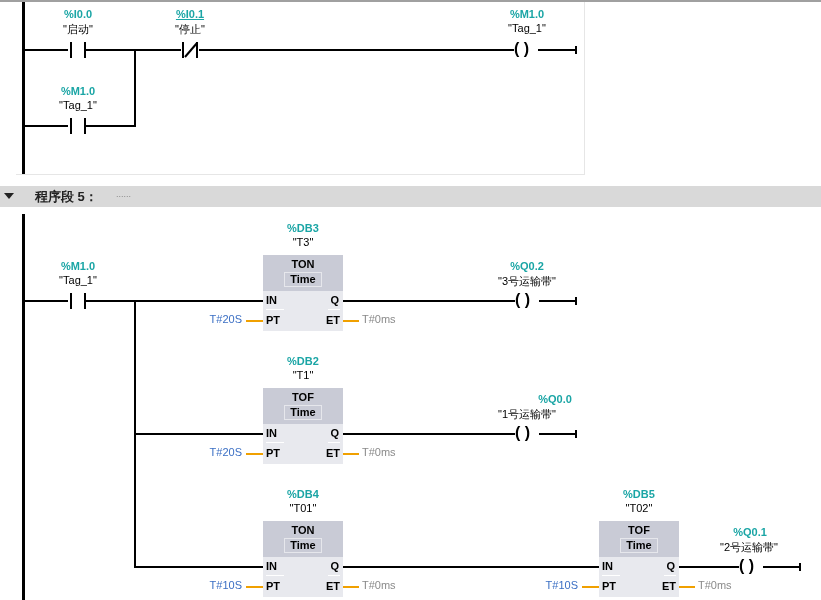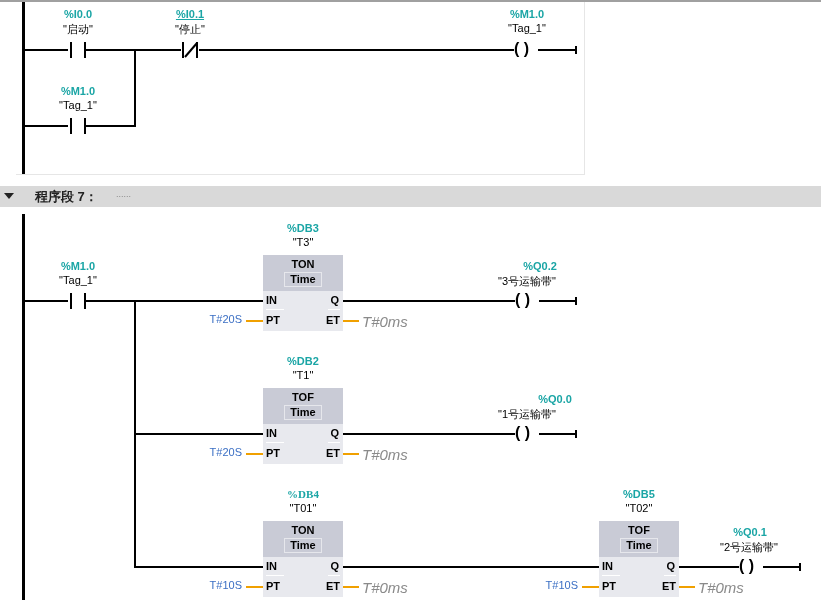--- a/index.html
+++ b/index.html
@@ -24,21 +24,21 @@
   .net-header .comment { position:absolute; left:116px; top:3px; font-size:9px; color:#888; }
   .block { width:80px; height:76px; background:#e8e9ee; }
   .block .head { position:absolute; left:0; top:0; width:80px; height:36px; background:#c9cbd6; }
   .block .type { position:absolute; left:0; top:3px; width:80px; text-align:center; font-size:11px; font-weight:bold; color:#000; }
   .block .timebox { position:absolute; left:21px; top:17px; width:38px; height:15px; border:1px solid #e6e7ec; box-sizing:border-box;
         font-size:11px; font-weight:bold; color:#000; text-align:center; line-height:13px; }
   .block .pin { position:absolute; font-size:11px; font-weight:bold; color:#000; }
   .block .pinsep { position:absolute; height:1px; background:#fff; }
   .orange { background:#f0a000; height:2px; }
   .param-in { color:#3b6fc4; font-size:11px; text-align:right; white-space:nowrap; }
-  .param-out { color:#8a8a8a; font-size:15px; white-space:nowrap;font-style:italic; }
+  .param-out { color:#8a8a8a; font-size:11px; white-space:nowrap; }
 </style>
 </head>
 <body>
 
 <div class="abs topline"></div>
 
 <div class="abs net1-frame"></div>
 <div class="abs rail" style="left:22px;top:2px;height:172px;"></div>
 
 <div class="abs wire" style="left:22px;top:49px;width:46px;"></div>
@@ -70,21 +70,21 @@
 <div class="abs sym" style="left:48px;top:99px;width:60px;">"Tag_1"</div>
 <div class="abs wire" style="left:22px;top:125px;width:46px;"></div>
 <div class="abs contact" style="left:70px;top:118px;width:18px;">
   <div class="bar" style="left:0;"></div>
     <div class="bar" style="left:14px;"></div>
 </div>
 <div class="abs wire" style="left:86px;top:125px;width:50px;"></div>
 
 <div class="abs net-header">
   <div class="tri"></div>
-  <span class="title">程序段 7：</span>
+  <span class="title">程序段 5：</span>
   <span class="comment">......</span>
 </div>
 
 <div class="abs rail" style="left:22px;top:214px;height:386px;"></div>
 
 <div class="abs addr" style="left:48px;top:260px;width:60px;">%M1.0</div>
 <div class="abs sym" style="left:48px;top:274px;width:60px;">"Tag_1"</div>
 <div class="abs wire" style="left:22px;top:300px;width:46px;"></div>
 <div class="abs contact" style="left:70px;top:293px;width:18px;">
   <div class="bar" style="left:0;"></div>
@@ -107,21 +107,21 @@
   <div class="pin" style="right:4px;top:39px;">Q</div>
   <div class="pinsep" style="right:3px;top:54px;width:12px;"></div>
   <div class="pin" style="right:3px;top:59px;">ET</div>
 </div>
 <div class="abs param-in" style="left:180px;top:313px;width:62px;">T#20S</div>
 <div class="abs orange" style="left:246px;top:320px;width:17px;"></div>
 <div class="abs orange" style="left:343px;top:320px;width:16px;"></div>
 <div class="abs param-out" style="left:362px;top:313px;">T#0ms</div>
 <div class="abs wire" style="left:343px;top:300px;width:172px;"></div>
 
-<div class="abs addr" style="left:510px;top:260px;width:60px;">%Q0.2</div>
+<div class="abs addr" style="left:497px;top:260px;width:60px;">%Q0.2</div>
 <div class="abs sym" style="left:484px;top:274px;width:86px;">"3号运输带"</div>
 <div class="abs coil" style="left:515px;top:292px;">(  )</div>
 <div class="abs wire" style="left:539px;top:300px;width:37px;"></div>
 <div class="abs endcap" style="left:575px;top:297px;"></div>
 
 <div class="abs addr" style="left:273px;top:355px;width:60px;">%DB2</div>
 <div class="abs sym" style="left:273px;top:369px;width:60px;">"T1"</div>
 <div class="abs block" style="left:263px;top:388px;">
   <div class="head"></div>
   <div class="type">TOF</div>
@@ -138,21 +138,21 @@
 <div class="abs orange" style="left:343px;top:453px;width:16px;"></div>
 <div class="abs param-out" style="left:362px;top:446px;">T#0ms</div>
 <div class="abs wire" style="left:343px;top:433px;width:172px;"></div>
 
 <div class="abs addr" style="left:525px;top:393px;width:60px;">%Q0.0</div>
 <div class="abs sym" style="left:484px;top:407px;width:86px;">"1号运输带"</div>
 <div class="abs coil" style="left:515px;top:425px;">(  )</div>
 <div class="abs wire" style="left:539px;top:433px;width:37px;"></div>
 <div class="abs endcap" style="left:575px;top:430px;"></div>
 
-<div class="abs addr" style="left:273px;top:488px;width:60px;font-family:Liberation Serif, serif;">%DB4</div>
+<div class="abs addr" style="left:273px;top:488px;width:60px;">%DB4</div>
 <div class="abs sym" style="left:273px;top:502px;width:60px;">"T01"</div>
 <div class="abs block" style="left:263px;top:521px;">
   <div class="head"></div>
   <div class="type">TON</div>
   <div class="timebox">Time</div>
   <div class="pin" style="left:3px;top:39px;">IN</div>
   <div class="pinsep" style="left:3px;top:54px;width:18px;"></div>
   <div class="pin" style="left:3px;top:59px;">PT</div>
   <div class="pin" style="right:4px;top:39px;">Q</div>
   <div class="pinsep" style="right:3px;top:54px;width:12px;"></div>

